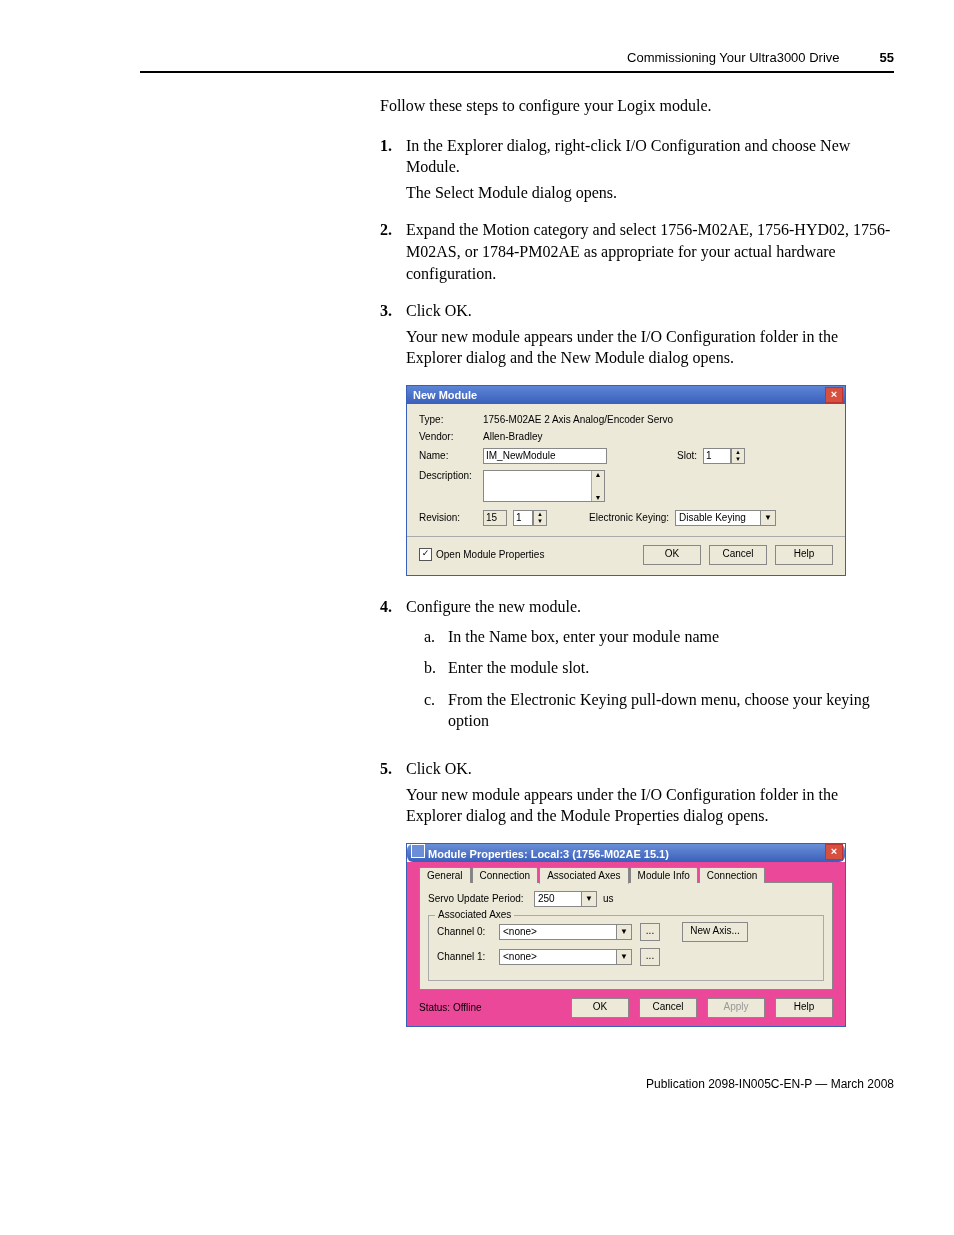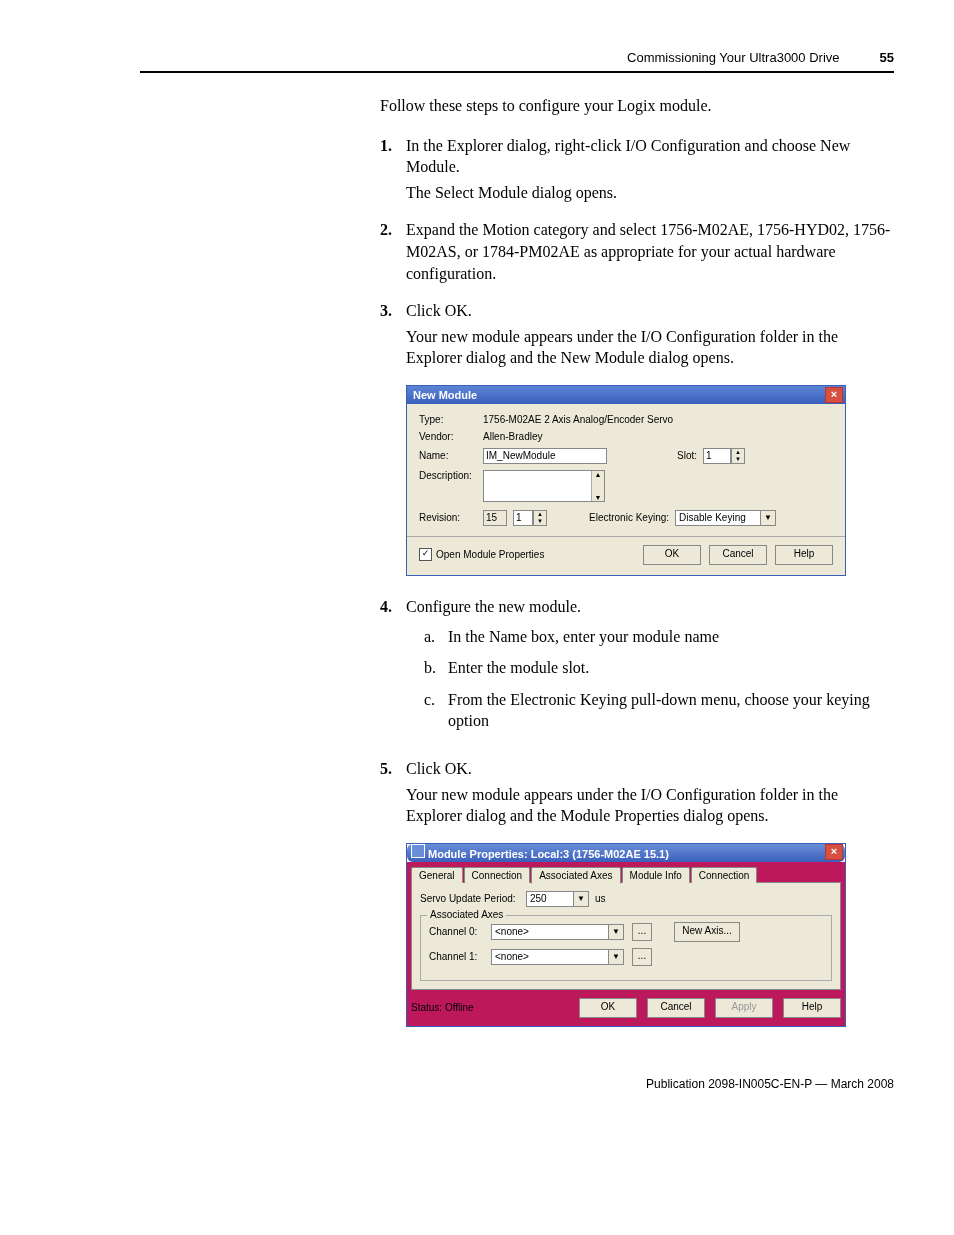--- a/index.html
+++ b/index.html
@@ -201,21 +201,21 @@
     padding: 0 2px 0 4px;
     border-radius: 6px;
   }
   .dlg2-icon {
     width: 12px; height: 12px;
     background: #6a8fd8;
     border: 1px solid #fff;
     margin-right: 3px;
     display: inline-block;
   }
-  .dlg2-body { background: #be185d; padding: 4px 4px 8px; }
+  .dlg2-body { background: #ec4899; padding: 4px 12px 8px; }
   .tabs {
     display: flex;
     font-size: 10px;
     align-items: flex-end;
     position: relative;
     top: 1px;
   }
   .tab {
     border: 1px solid #888;
     border-bottom: none;

